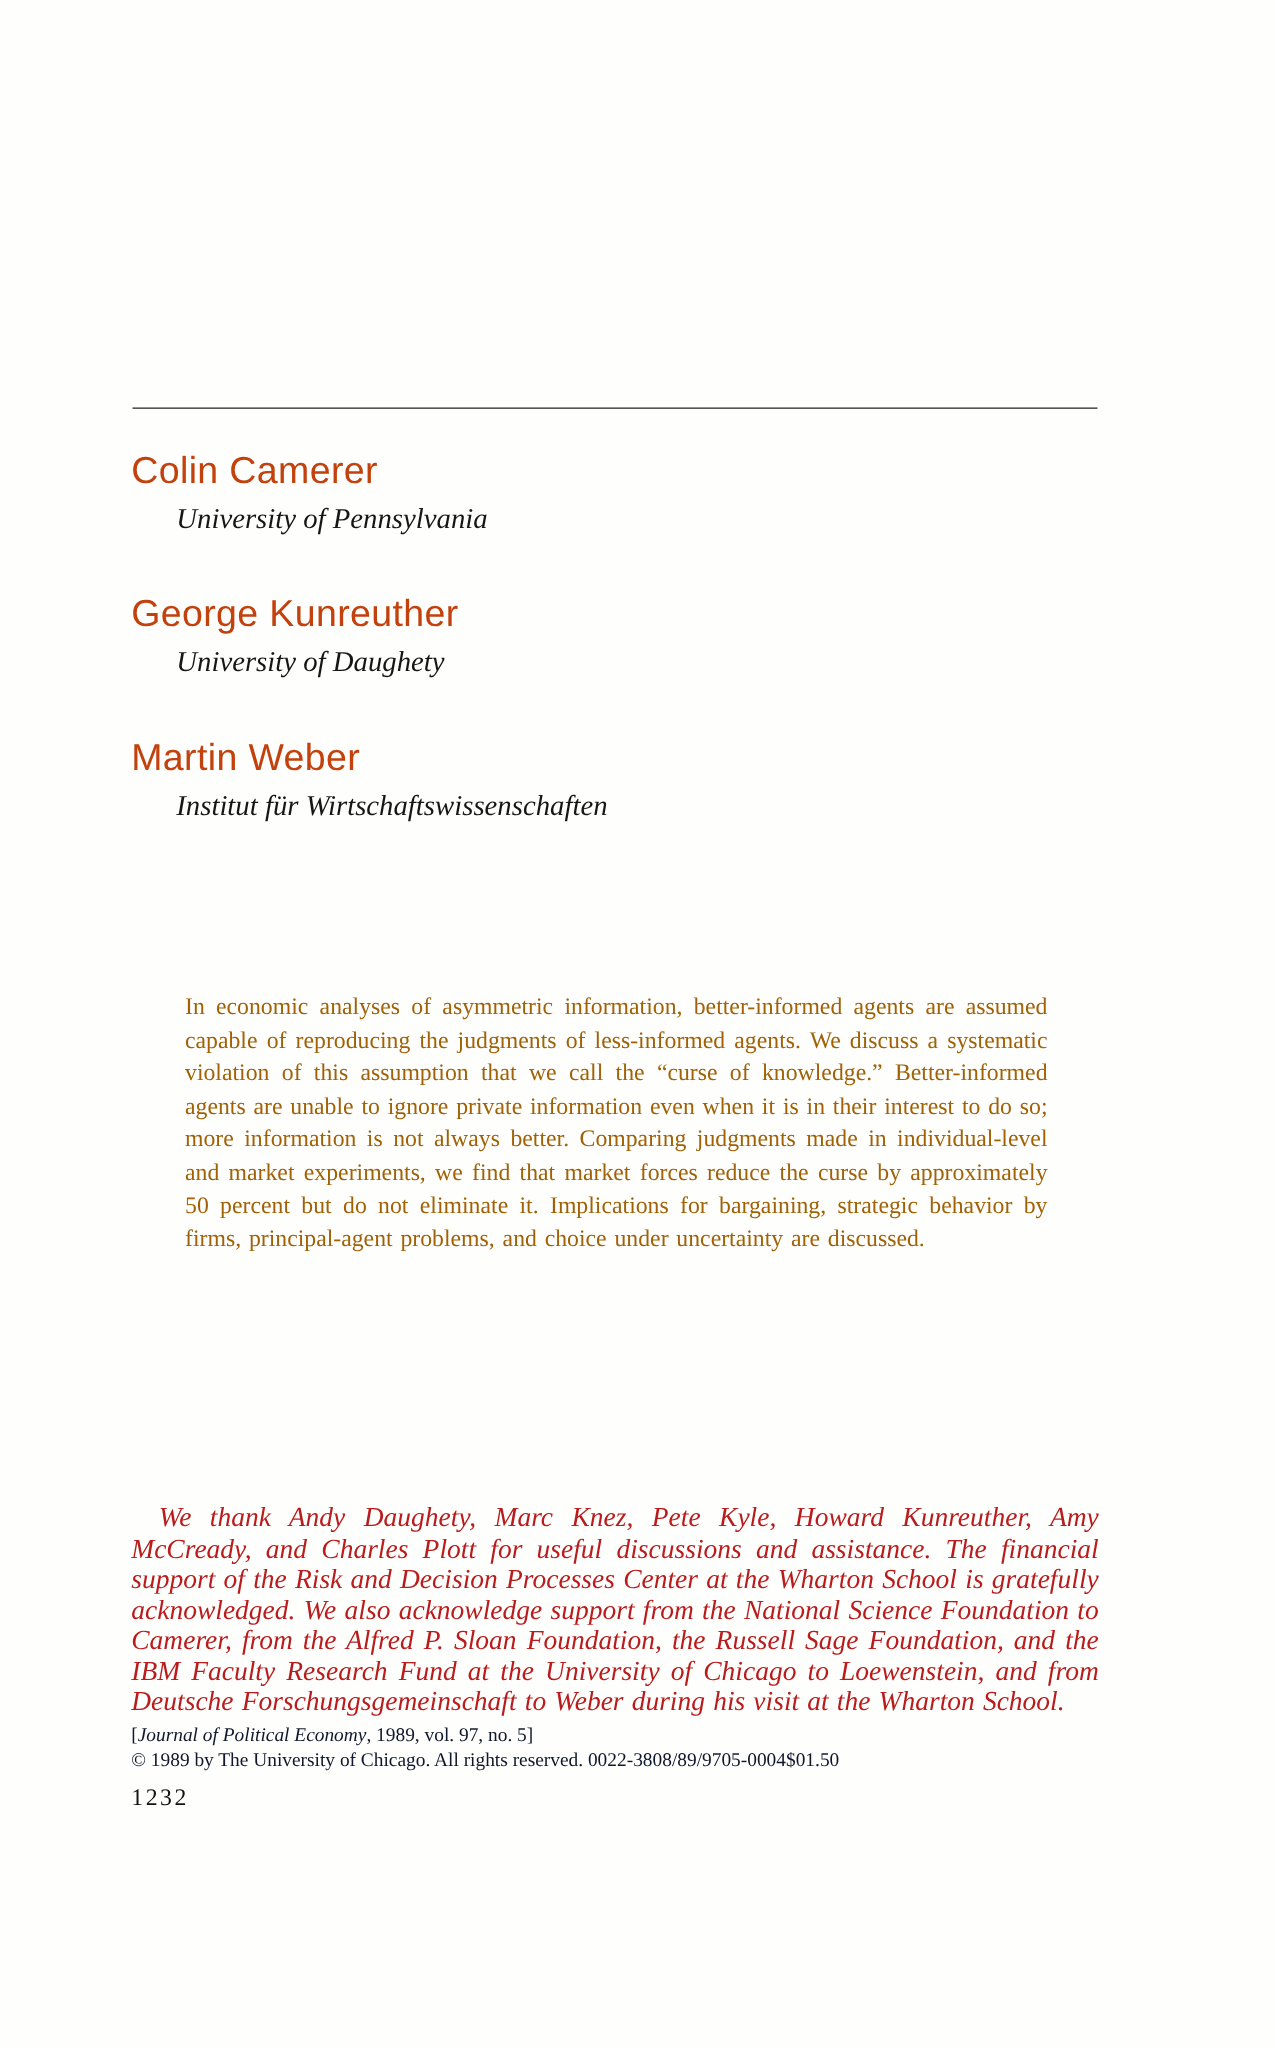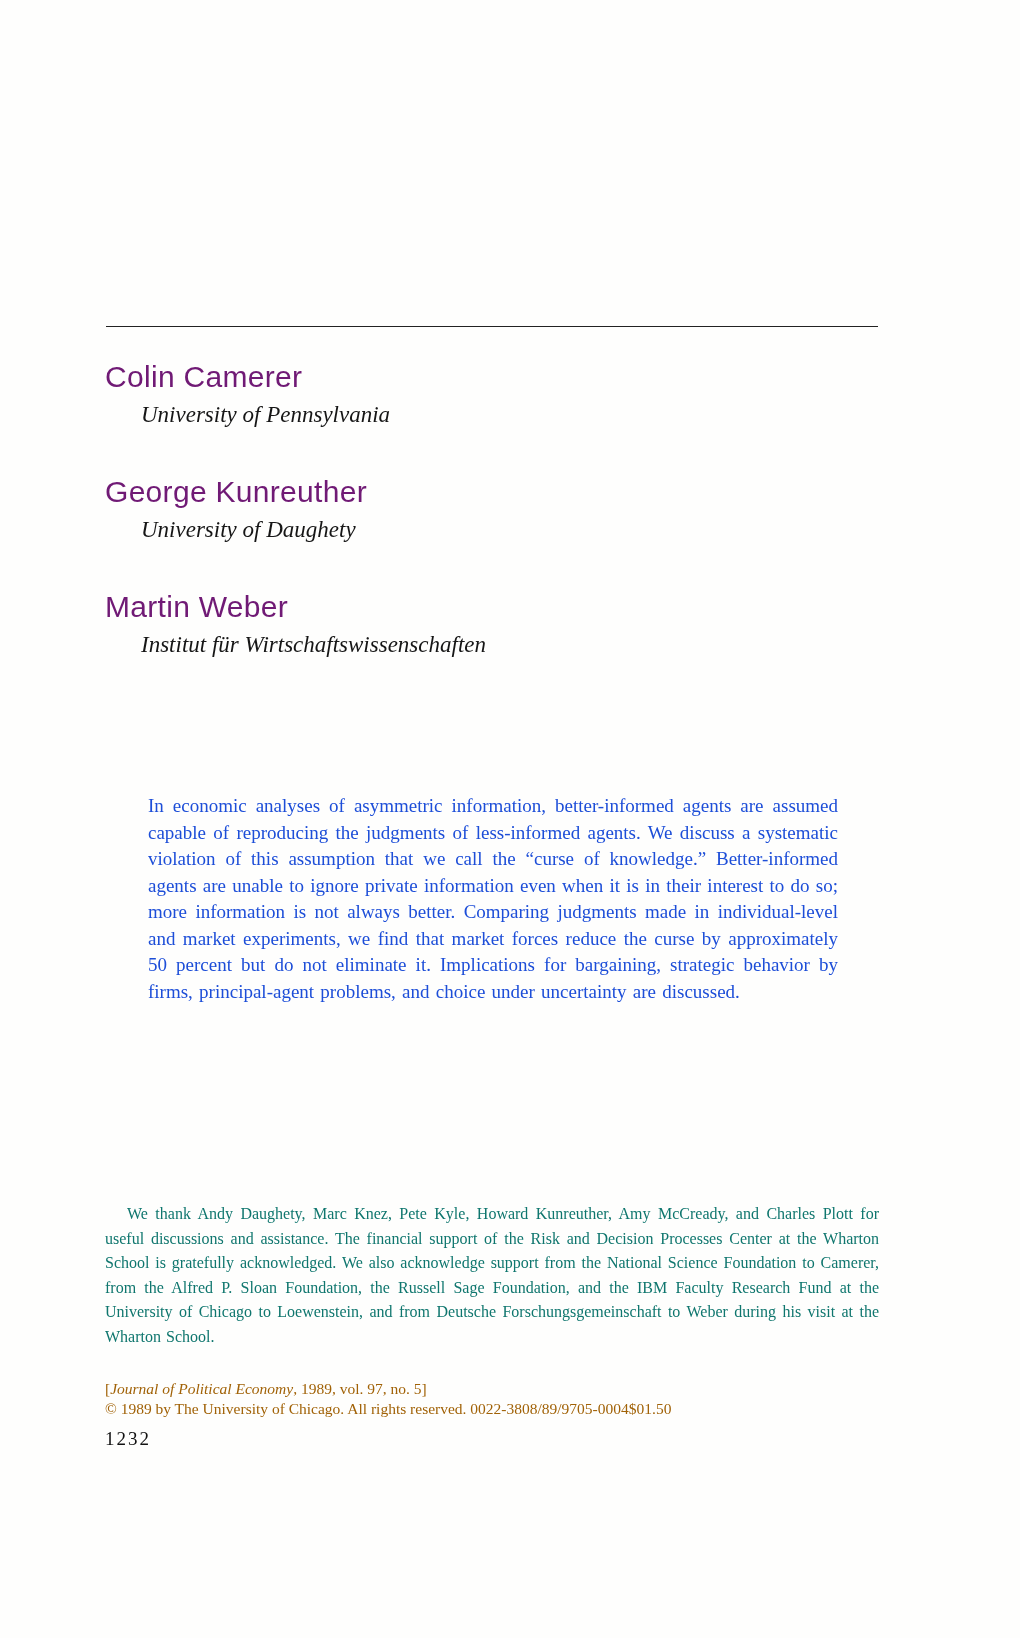--- a/index.html
+++ b/index.html
@@ -42,62 +42,63 @@
     top: 360px;
     width: 600px;
   }
   .author-block { margin-bottom: 50px; }
   .author-name {
     font-family: "Liberation Sans", sans-serif;
     font-weight: 400;
     font-size: 30px;
     line-height: 34px;
     letter-spacing: 0.3px;
-    color: #701a75;
+    color: #c2410c;
   }
   .author-aff {
     font-family: "Liberation Serif", serif;
     font-style: italic;
     font-size: 23px;
     line-height: 20px;
     margin-top: 11px;
     color: #161616;
     margin-left: 36px;
   }
   .abstract {
     position: absolute;
     left: 148px;
     top: 793px;
     width: 690px;
     font-size: 19px;
     line-height: 26.5px;
     text-align: justify;
-    color: #1d4ed8;
+    color: #a16207;
     word-spacing: 1.5px;
   }
   .footnote {
     position: absolute;
     left: 105px;
     top: 1202px;
     width: 774px;
-    font-size: 16px;
+    font-size: 22px;
     line-height: 24.5px;
     text-align: justify;
     text-indent: 22px;
-    color: #0f766e;
+    color: #b91c1c;
     word-spacing: 1px;
+    font-style: italic;
   }
   .citation {
     position: absolute;
     left: 105px;
     top: 1379px;
     width: 774px;
     font-size: 15.5px;
     line-height: 20px;
-    color: #a16207;
+    color: #0f172a;
   }
   .citation .ital { font-style: italic; }
   .page-number {
     position: absolute;
     left: 105px;
     top: 1428px;
     width: 774px;
     text-align: left;
     font-size: 19px;
     letter-spacing: 2px;

